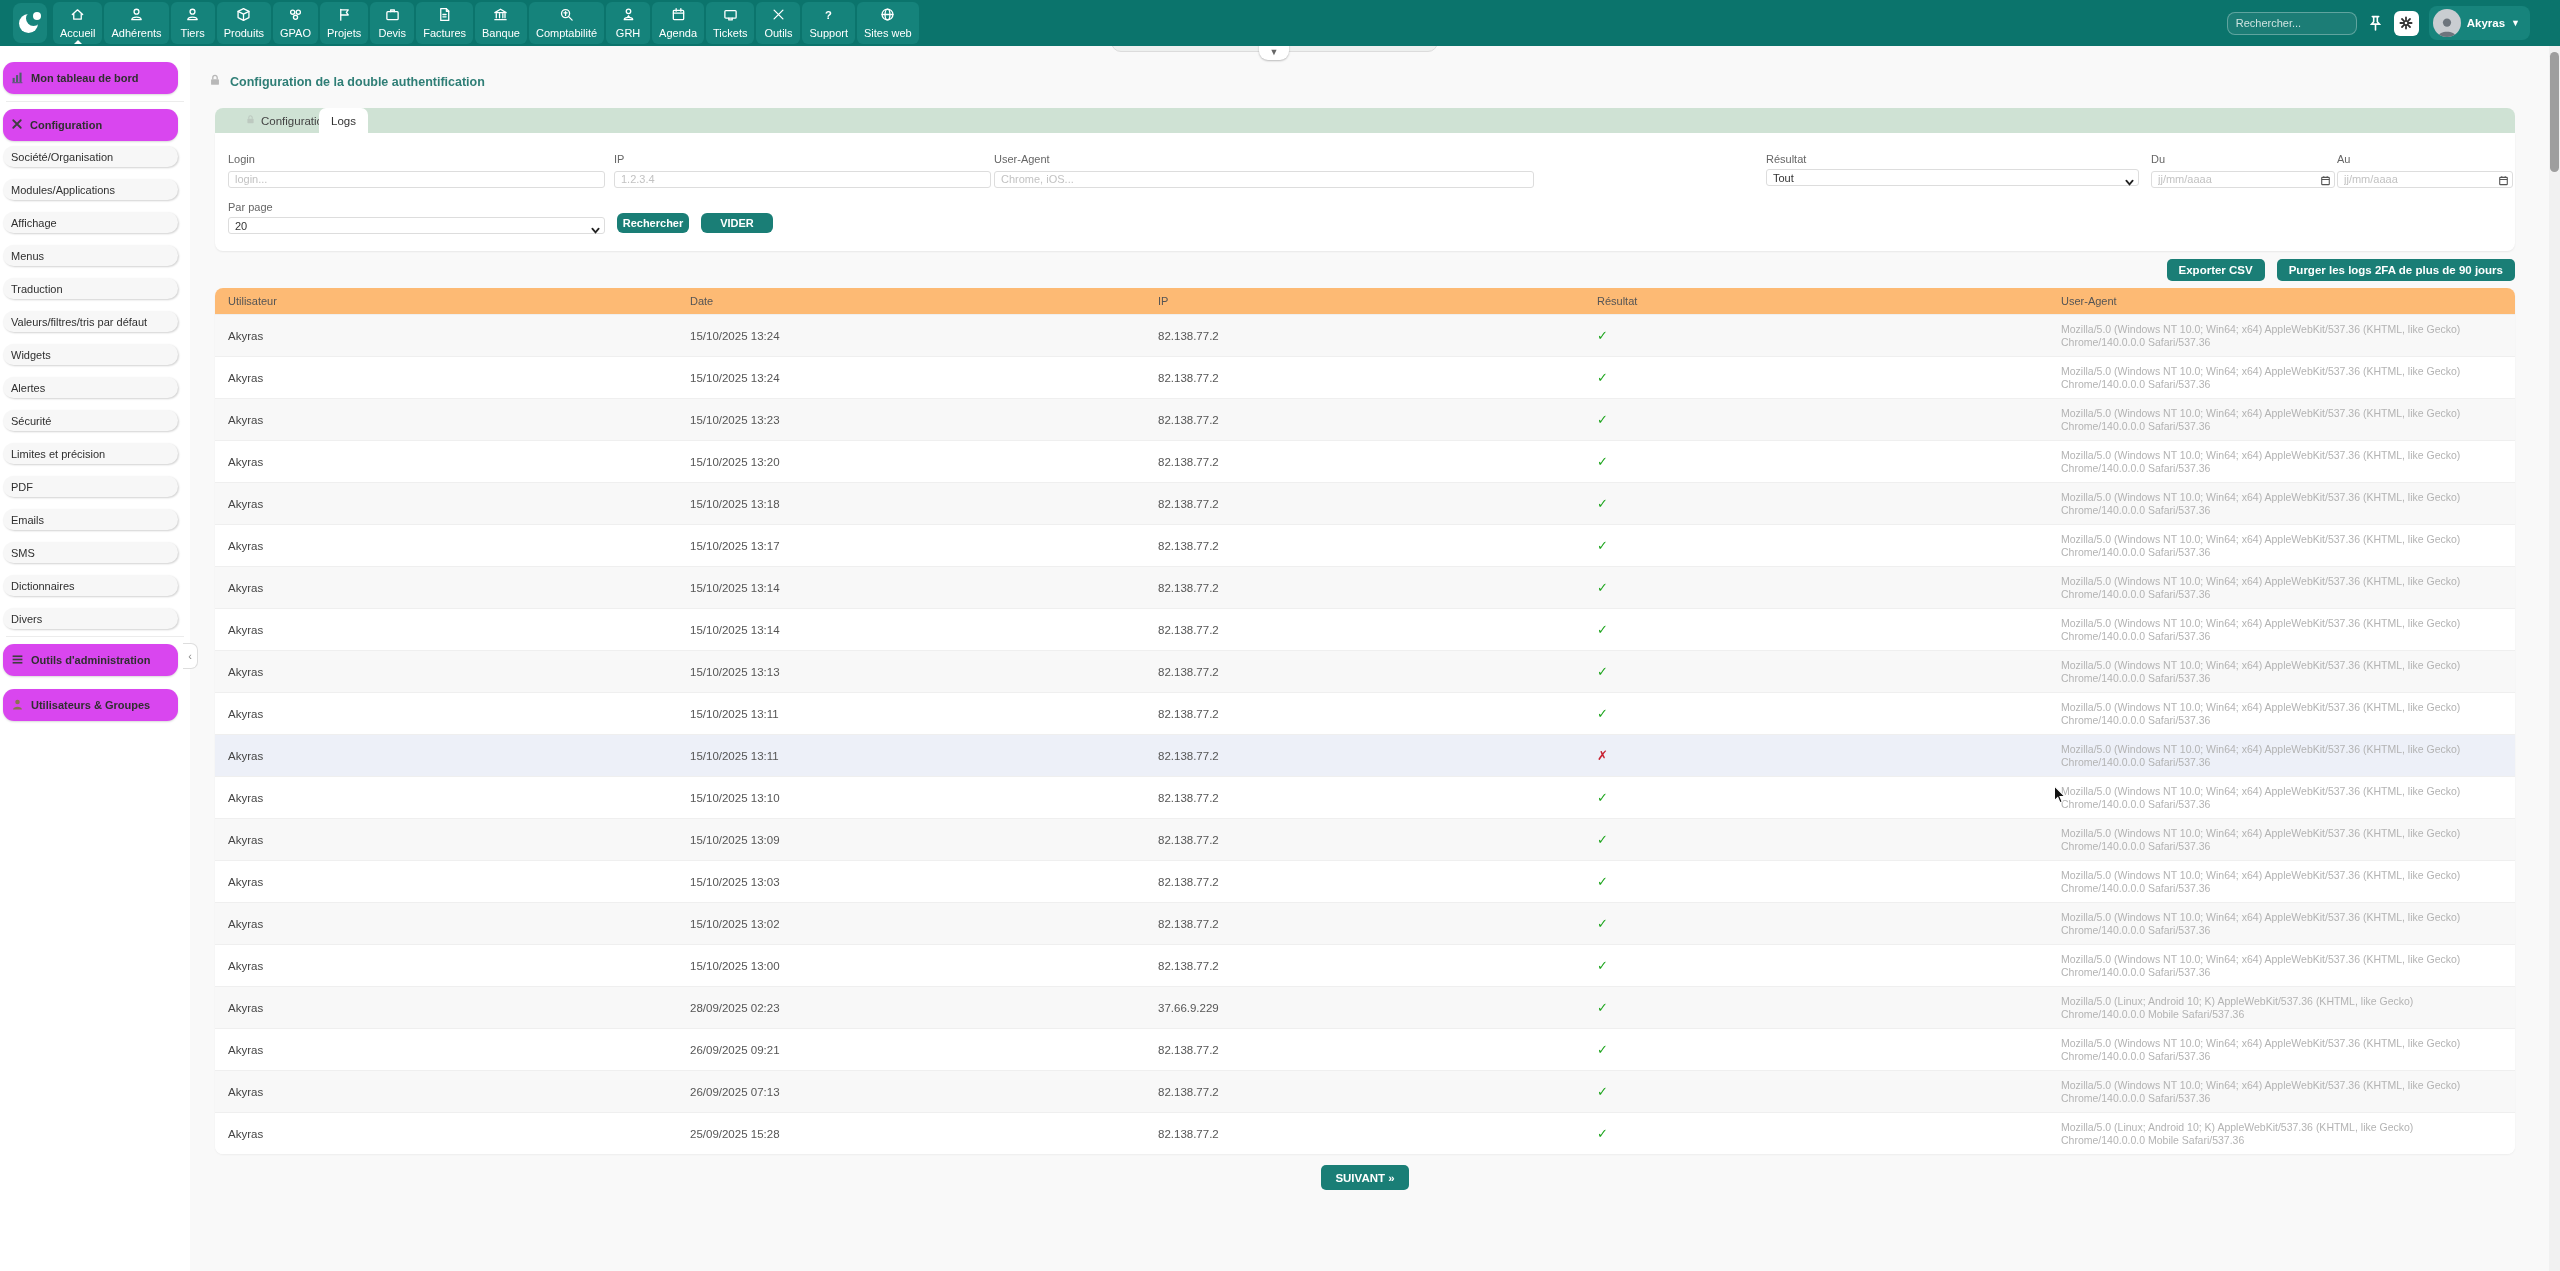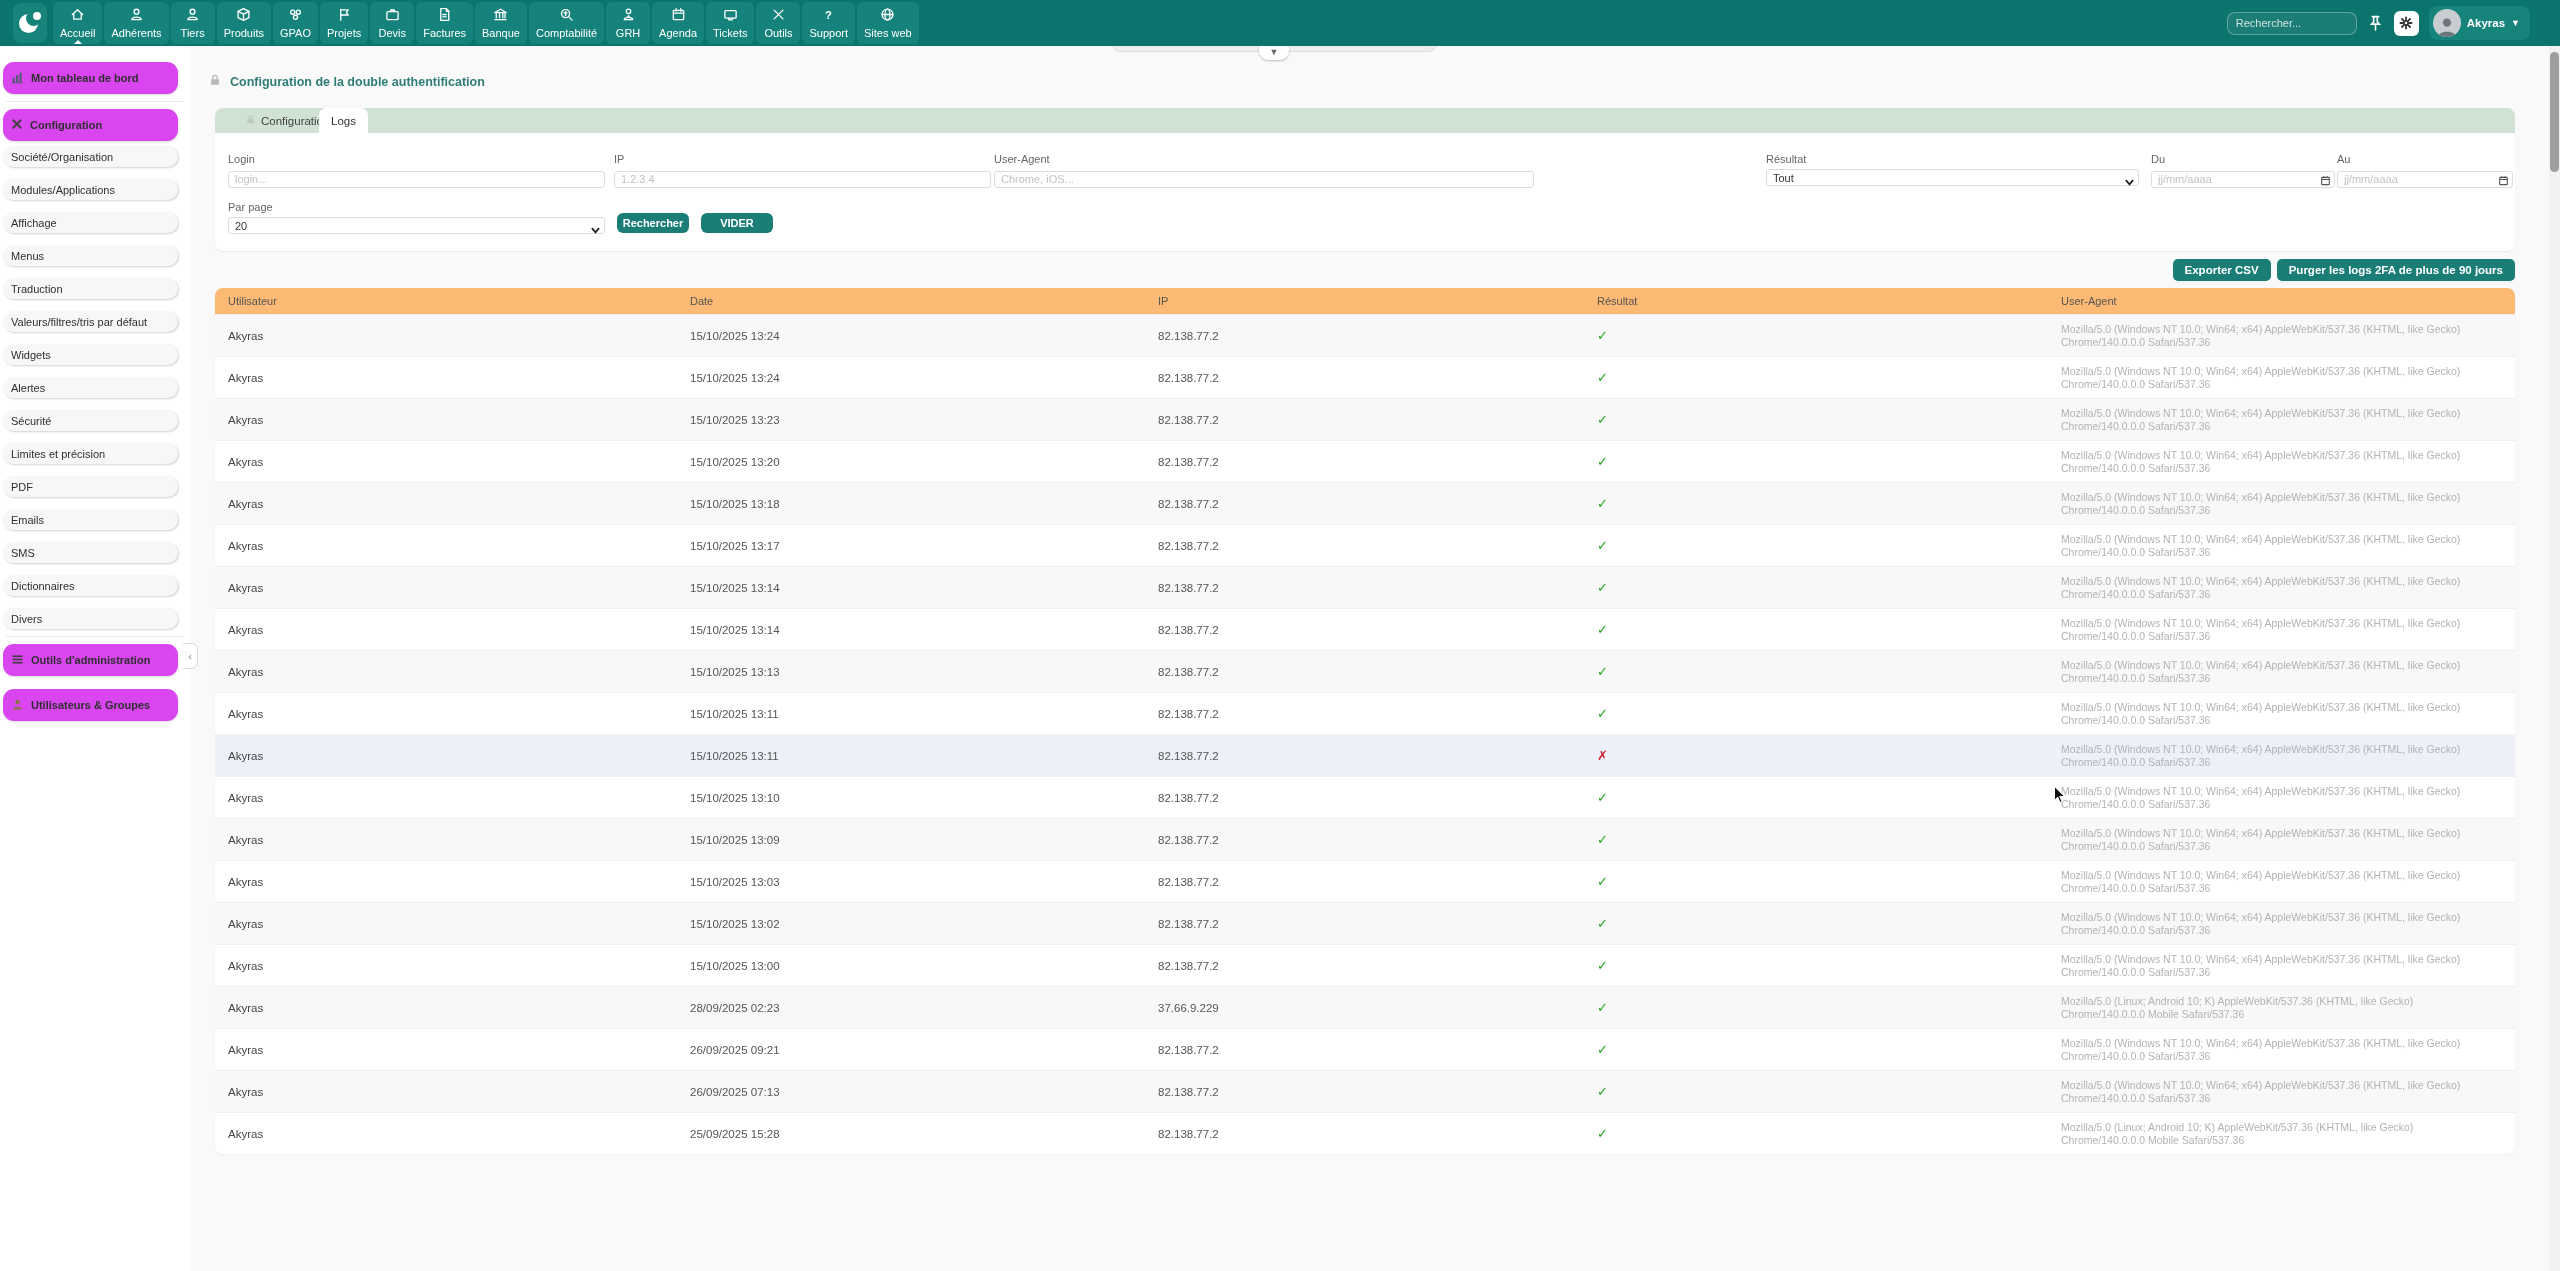--- a/index.html
+++ b/index.html
@@ -57,21 +57,21 @@
   .filter-body{width:2300px;height:118px;background:#fff;border-radius:0 0 8px 8px;position:relative;box-shadow:0 1px 2px rgba(0,0,0,.07);}
   .fg{position:absolute;}
   .fg label{display:block;font-size:11px;color:#666;margin-bottom:4px;}
   .fg .inp{width:100%;height:17px;border:1px solid #ddd;border-radius:3px;background:#fff;font-size:11px;color:#333;padding:0 6px;outline:none;font-family:inherit;}
   .fg .inp::placeholder{color:#c2c2c2;}
   .selwrap{position:relative;}
   .selwrap .chev{position:absolute;right:5px;top:4px;pointer-events:none;}
   .datewrap{position:relative;}
   .datewrap .cal{position:absolute;right:4px;top:3px;pointer-events:none;}
   .btn{border:none;background:#1a7e76;color:#fff;font-weight:bold;font-size:11px;border-radius:6px;cursor:pointer;font-family:inherit;display:inline-flex;align-items:center;justify-content:center;}
-  .actions-row{margin-top:8px;width:2300px;display:flex;justify-content:flex-end;gap:6px;}
+  .actions-row{margin-top:8px;width:2300px;display:flex;justify-content:flex-end;gap:12px;}
   .actions-row .btn{height:22px;padding:0 12px;font-size:11.5px;border-radius:5px;}
   .summary{margin-top:7px;font-size:11.5px;color:#9a9a9a;height:14px;}
   .summary b{color:#6f6f6f;}
   
   .table{margin-top:7px;width:2300px;border-radius:8px;overflow:hidden;background:#fff;box-shadow:0 1px 2px rgba(0,0,0,.05);}
   .tgrid{display:grid;grid-template-columns:462px 468px 439px 464px 1fr;}
   .thead{height:26px;background:#fdba74;align-items:center;color:#555;font-size:11px;}
   .thead .cell{padding-left:13px;}
   .trow{height:42px;align-items:center;border-top:1px solid #efefef;font-size:11.5px;color:#555;cursor:pointer;}
   .trow:nth-child(odd){background:#f8f8f8;}
@@ -561,20 +561,23 @@
           <div class="tgrid trow">
             <div class="cell user">Akyras</div>
             <div class="cell date">25/09/2025 15:28</div>
             <div class="cell ip">82.138.77.2</div>
             <div class="cell res"><span class="ok">✓</span></div>
             <div class="cell ua">Mozilla/5.0 (Linux; Android 10; K) AppleWebKit/537.36 (KHTML, like Gecko) Chrome/140.0.0.0 Mobile Safari/537.36</div>
           </div>
         </div>
     </div>
 
+    <div class="pager">
+      <button class="btn">SUIVANT »</button>
+    </div>
   </div>
 </main>
 
 <div class="cursor">
   <svg width="18" height="20" viewBox="0 0 12 18">
       <path d="M1 1v13l3-2.7L6 16l2-.9-2-4.6h4.5Z" fill="#111" stroke="#fff" stroke-width="1"></path>
     </svg>
 </div>
 
 </body></html>

